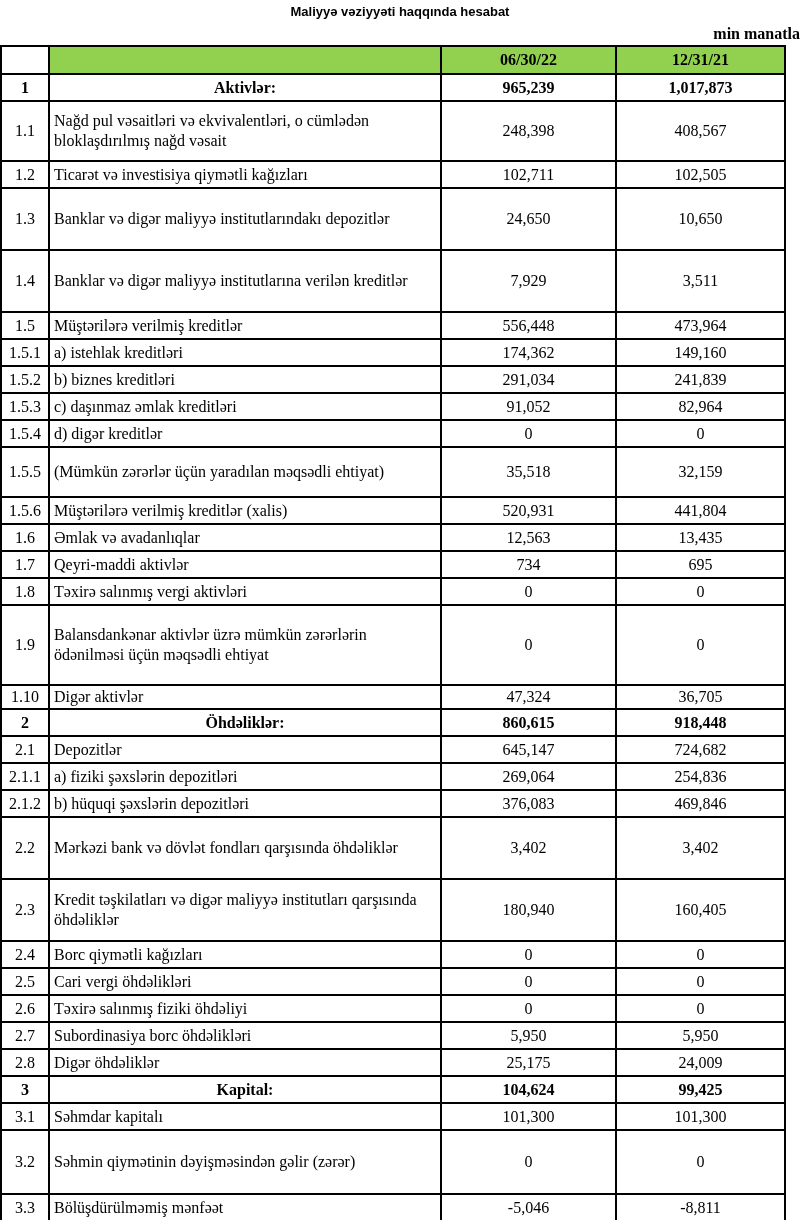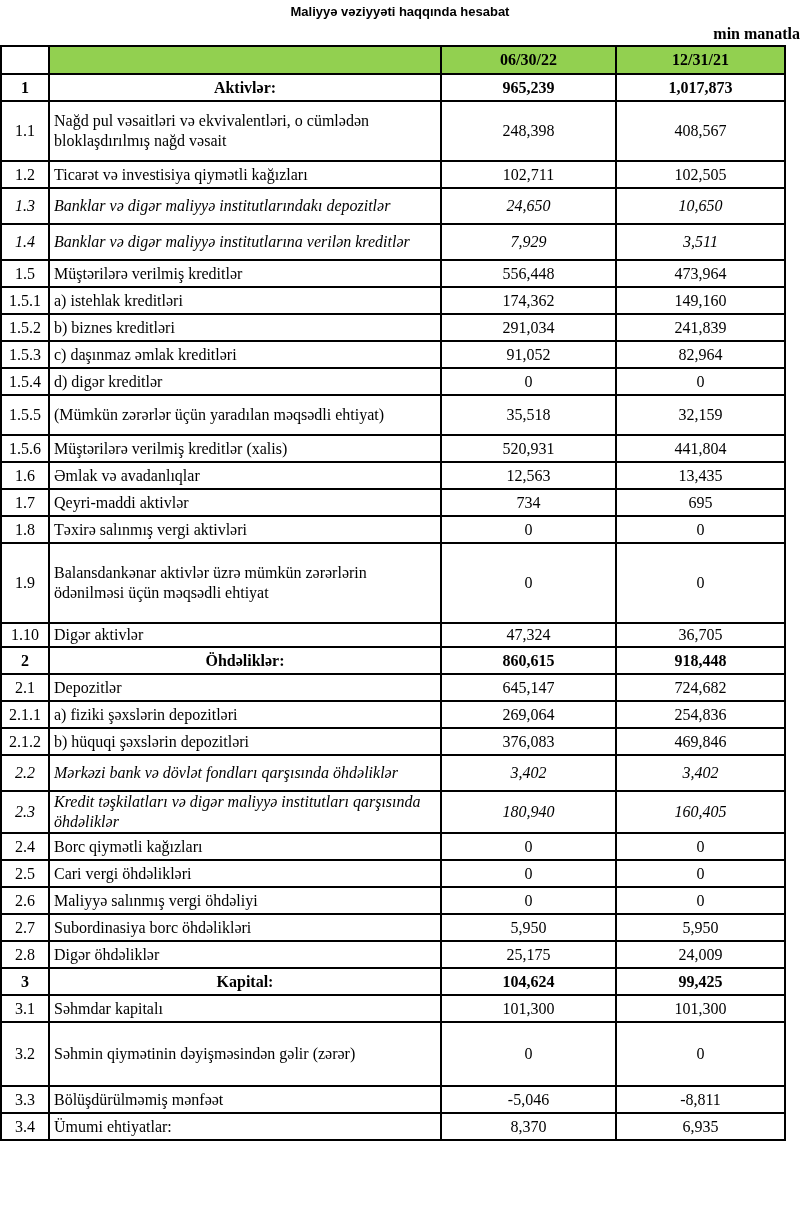--- a/index.html
+++ b/index.html
@@ -47,22 +47,22 @@
   thead th { height: 28px; font-weight: 700; text-align: center; }
   th.green { background: #92d050; }
   tbody td { height: 27px; }
   td.no-cell  { text-align: center; padding: 1px 2px; }
   td.label-cell { text-align: left; padding: 0 4px; }
   td.val-cell { text-align: center; padding: 1px 4px; }
   tr.section td { font-weight: 700; }
   tr.section td.label-cell { text-align: center; }
   
   tr.r-1-1 td  { height: 60px; }
-  tr.r-1-3 td, tr.r-1-4 td, tr.r-2-2 td, tr.r-2-3 td { height: 36px; font-style: italic; }
-  tr.r-1-5-5 td { height: 40px; }
+  tr.r-1-3 td, tr.r-1-4 td, tr.r-2-2 td, tr.r-2-3 td { height: 62px; }
+  tr.r-1-5-5 td { height: 50px; }
   tr.r-1-9 td  { height: 80px; }
   tr.r-1-10 td { height: 16px; }
   tr.r-3-2 td  { height: 64px; }
 </style>
 </head>
 <body>
 
 <div class="page">
   <div class="doc-title">Maliyyə vəziyyəti haqqında hesabat</div>
   <div class="unit-note">min manatla</div>
@@ -228,21 +228,21 @@
     <td class="val-cell">0</td>
   </tr>
         <tr class="r-2-5">
     <td class="no-cell">2.5</td>
     <td class="label-cell">Cari vergi öhdəlikləri</td>
     <td class="val-cell">0</td>
     <td class="val-cell">0</td>
   </tr>
         <tr class="r-2-6">
     <td class="no-cell">2.6</td>
-    <td class="label-cell">Maliyyə salınmış vergi öhdəliyi</td>
+    <td class="label-cell">Təxirə salınmış fiziki öhdəliyi</td>
     <td class="val-cell">0</td>
     <td class="val-cell">0</td>
   </tr>
         <tr class="r-2-7">
     <td class="no-cell">2.7</td>
     <td class="label-cell">Subordinasiya borc öhdəlikləri</td>
     <td class="val-cell">5,950</td>
     <td class="val-cell">5,950</td>
   </tr>
         <tr class="r-2-8">

